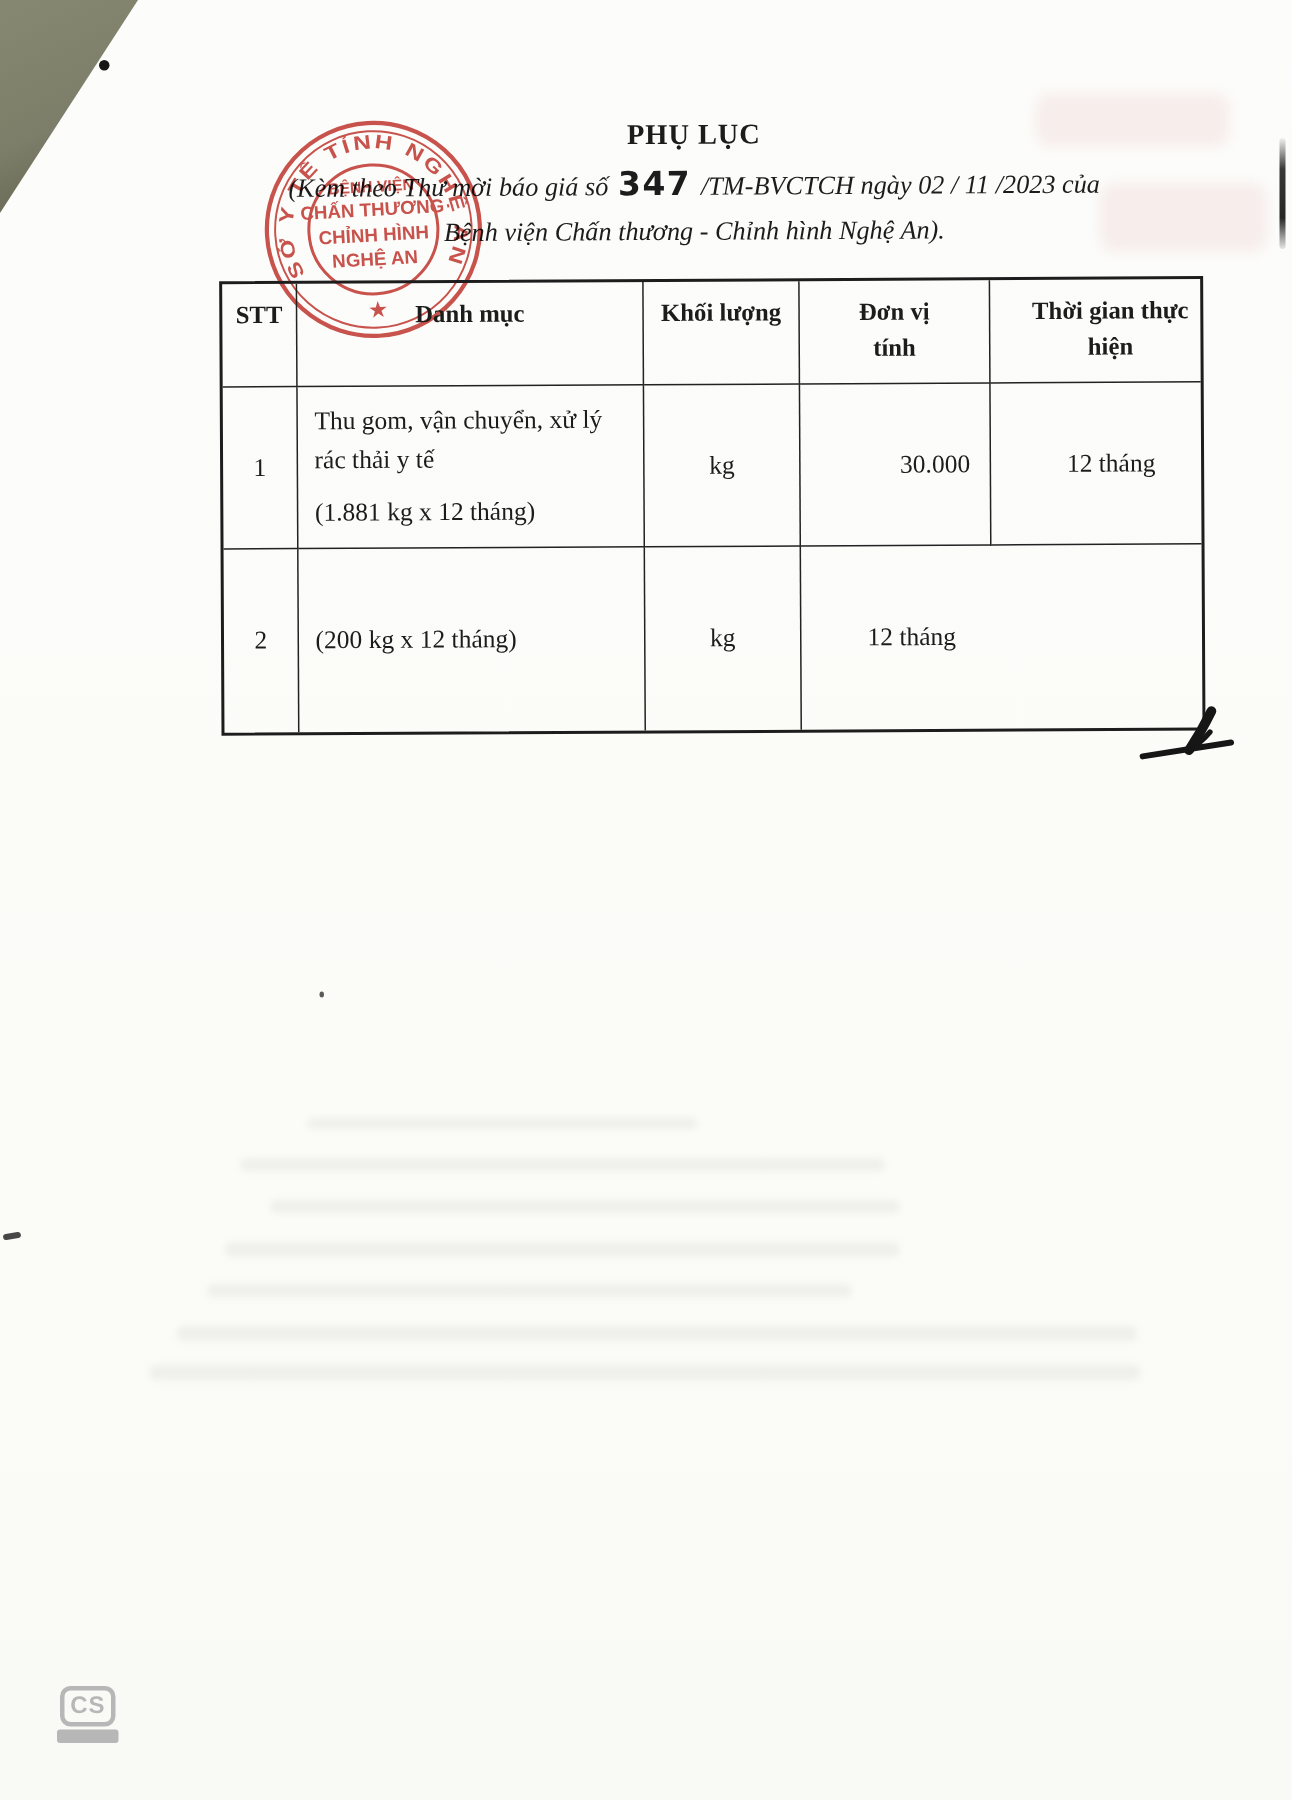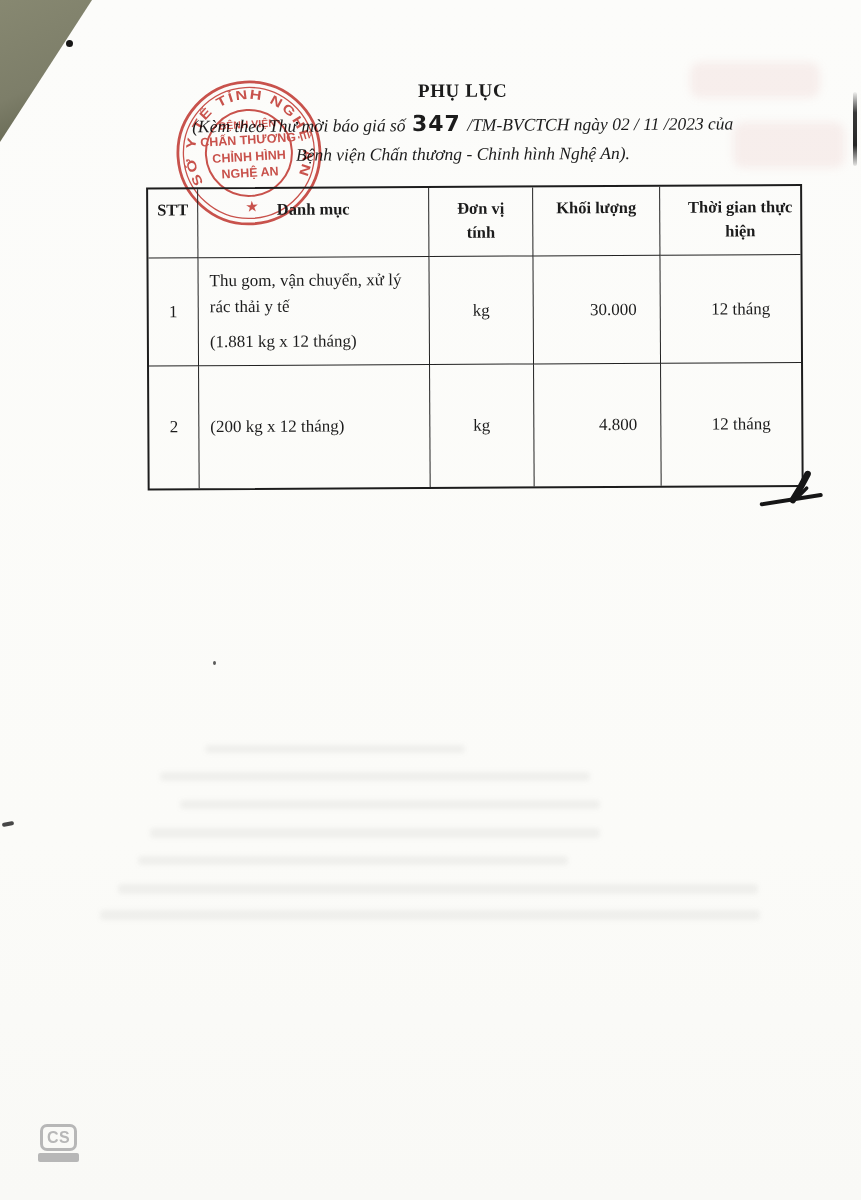--- a/index.html
+++ b/index.html
@@ -68,21 +68,21 @@
   .cell.c5{ border-right:none;padding-left:20px; }
   .cell.rlast{ border-bottom:none; }
   .cell.hdr{ font-weight:bold; font-size:16.5px; align-items:flex-start; padding-top:9px; text-align:center; line-height:1.45; }
   .hdr .hwrap{ display:inline-block; }
   .hdr .narrow{ max-width:72px; }
   .hdr .mid{ max-width:122px; }
   .cell.item{
     flex-direction:column; align-items:flex-start; justify-content:center;
     padding:8px 9px 8px 11px; gap:10px; text-align:left;
   }
-  .cell.qty{ justify-content:flex-end; padding-right:23px; }
+  .cell.qty{ justify-content:flex-end; padding-right:13px; }
 
   
   .pen-mark{ position:absolute; left:752px; top:468px; }
 
   
   .smudge{ position:absolute; background:rgba(95,95,95,.075); filter:blur(2.5px); border-radius:4px; }
   .smudge.pink{ background:rgba(205,120,115,.10); filter:blur(4px); border-radius:10px; }
 
   
   .watermark{
@@ -149,45 +149,44 @@
     </svg>
 
     <div class="doc-table">
 
       <div class="cell hdr c1">
           <span class="hwrap">STT</span>
         </div>
       <div class="cell hdr c2">
           <span class="hwrap">Danh mục</span>
         </div>
+      <div class="cell hdr c4">
+          <span class="hwrap">Khối lượng</span>
+        </div>
       <div class="cell hdr c3">
           <span class="hwrap narrow">Đơn vị tính</span>
-        </div>
-      <div class="cell hdr c4">
-          <span class="hwrap">Khối lượng</span>
         </div>
       <div class="cell hdr c5">
           <span class="hwrap mid">Thời gian thực hiện</span>
         </div>
 
       <div class="cell c1">1</div>
       <div class="cell item c2">
         <span>Thu gom, vận chuyển, xử lý rác thải y tế</span>
         <span>(1.881 kg x 12 tháng)</span>
       </div>
       <div class="cell c3">kg</div>
       <div class="cell qty c4">30.000</div>
       <div class="cell c5">12 tháng</div>
 
       <div class="cell rlast c1">2</div>
       <div class="cell item rlast c2">
         <span>(200 kg x 12 tháng)</span>
       </div>
       <div class="cell rlast c3">kg</div>
-      <div class="cell qty rlast c4">4.800</div>
       <div class="cell rlast c5">12 tháng</div>
     </div>
 
     <svg class="pen-mark" width="78" height="48" viewBox="0 0 78 48">
       <path d="M 55 8 Q 48 22 40 34" stroke="#161616" stroke-width="6.5" fill="none" stroke-linecap="round"></path>
       <path d="M 40 34 Q 48 29 54 22" stroke="#161616" stroke-width="3.5" fill="none" stroke-linecap="round"></path>
       <path d="M 9 38 L 68 29" stroke="#161616" stroke-width="4" fill="none" stroke-linecap="round"></path>
     </svg>
 
   </div>

